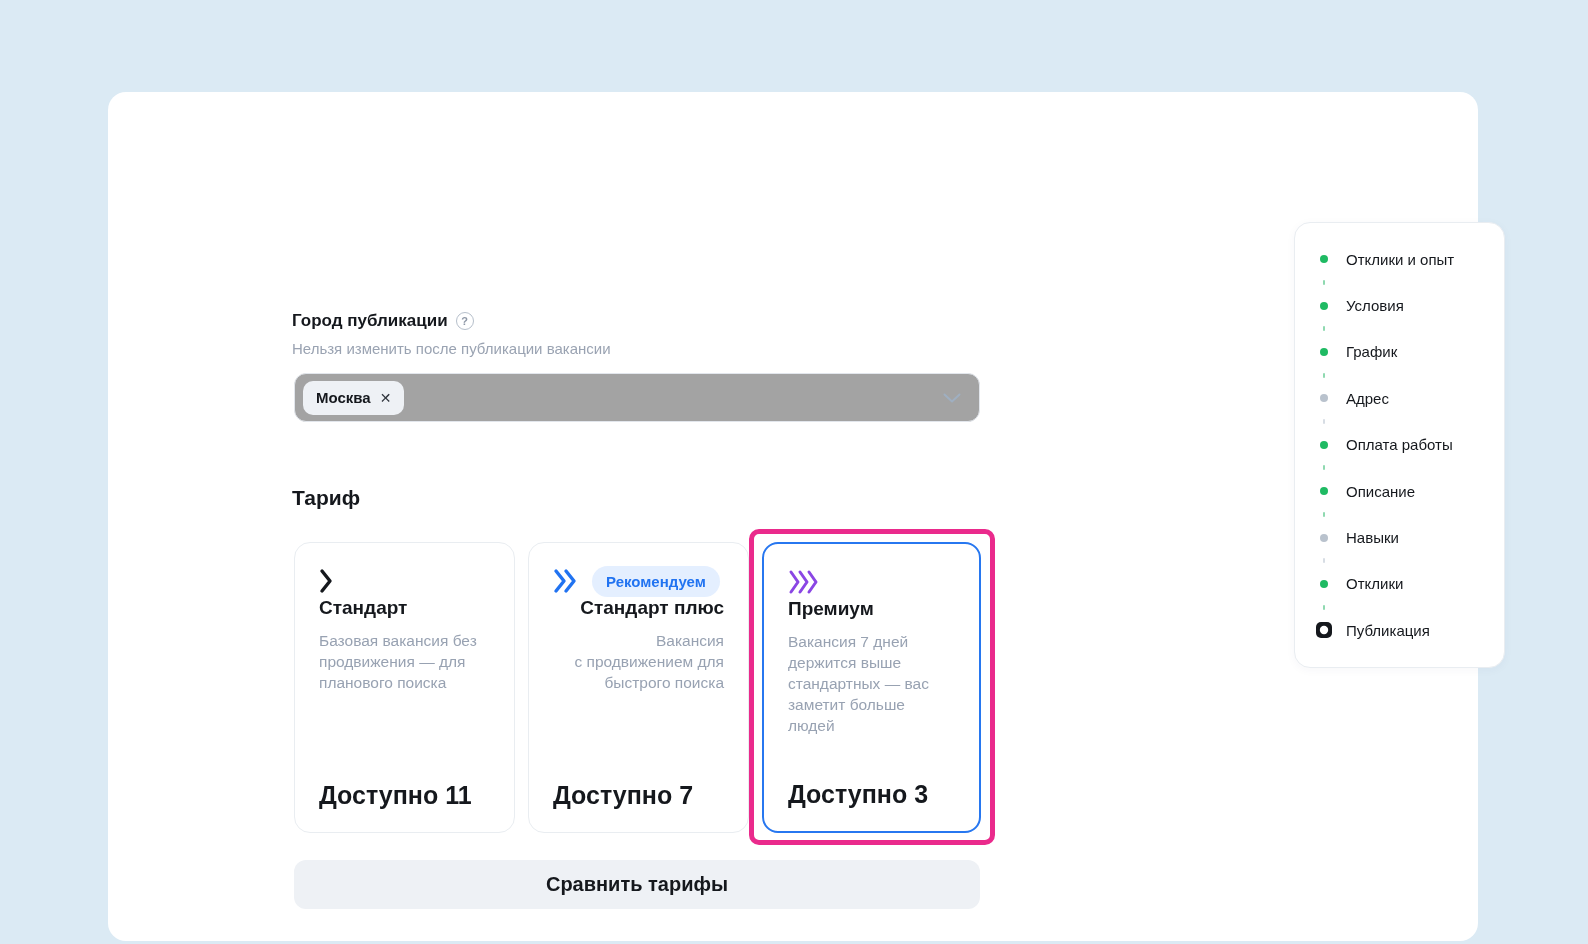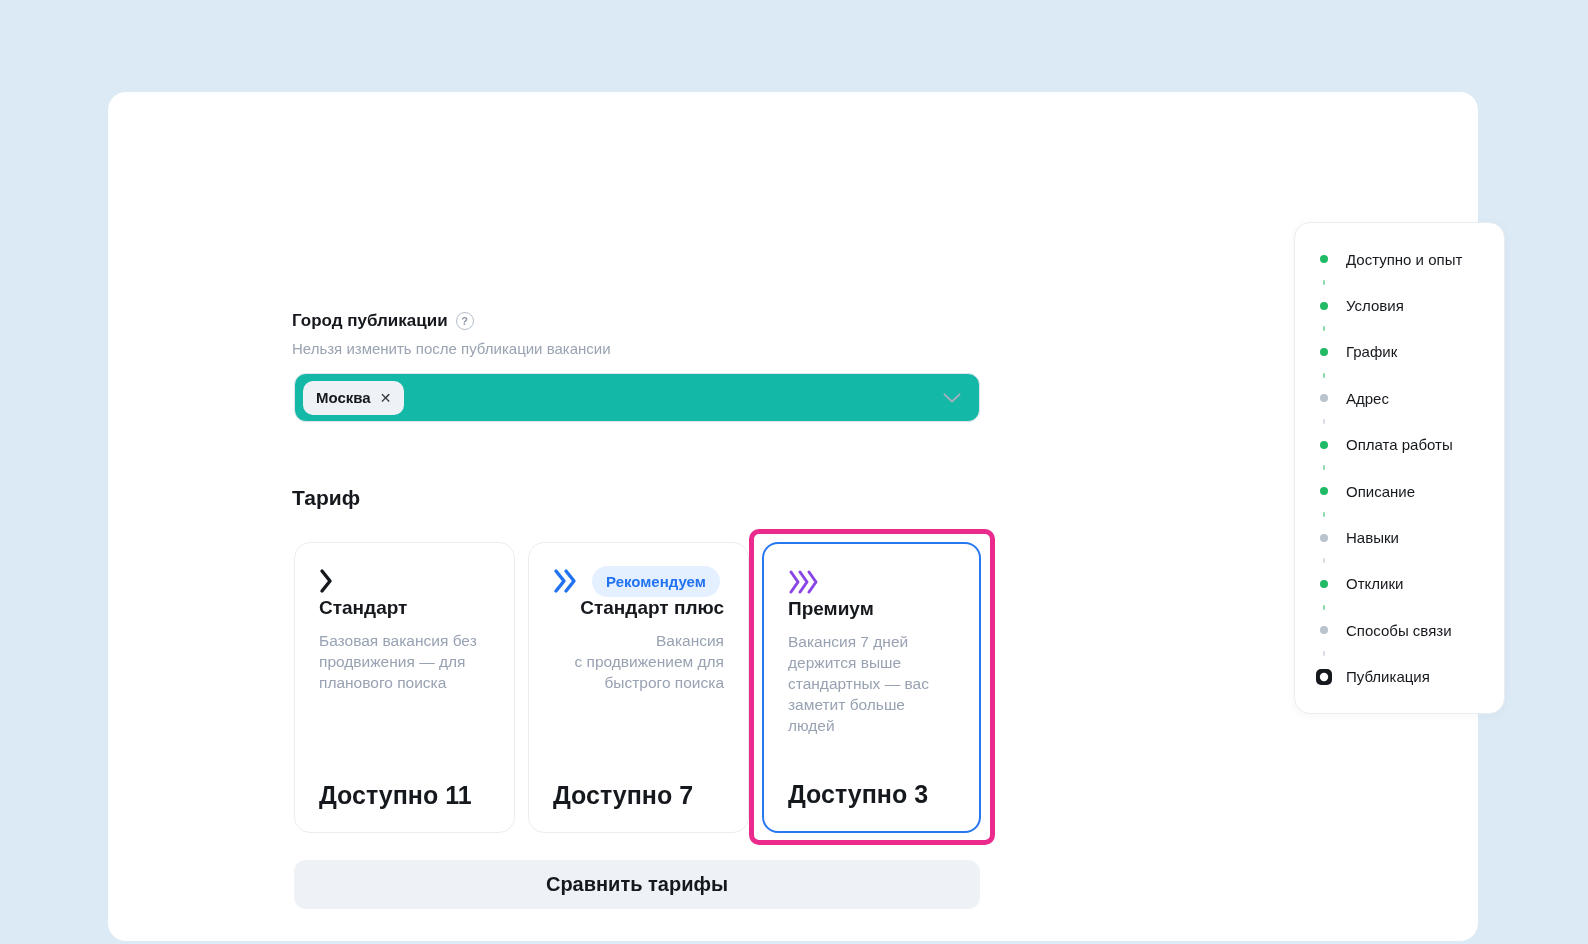--- a/index.html
+++ b/index.html
@@ -13,21 +13,21 @@
   .page-title{ position:absolute; left:184px; top:136px; font-size:30px; font-weight:700;
     color:#15181d; letter-spacing:-0.5px; }
 
   .field-label-row{ position:absolute; left:184px; top:219px; display:flex; align-items:center; gap:8px; }
   .field-label{ font-size:17px; font-weight:600; color:#15181d; }
   .help-icon{ width:18px; height:18px; border-radius:50%; border:1.5px solid #b6bfcb;
     color:#8d97a6; font-size:11px; font-weight:700; display:flex; align-items:center; justify-content:center; }
   .field-hint{ position:absolute; left:184px; top:248px; font-size:15px; color:#9aa3b2; }
 
   .city-select{ position:absolute; left:186px; top:281px; width:686px; height:49px;
-    background:#14b8a6; border:1px solid #e2e6ec; border-radius:12px;
+    background:#a3a3a3; border:1px solid #e2e6ec; border-radius:12px;
     display:flex; align-items:center; padding:0 18px 0 8px; cursor:pointer; }
   .city-chip{ display:flex; align-items:center; gap:9px; background:#eef1f5; border-radius:10px;
     height:34px; padding:0 13px; font-size:15px; font-weight:600; color:#15181d; }
   .chip-close{ font-size:14px; color:#30353d; cursor:pointer; line-height:1; }
   .select-chevron{ margin-left:auto; color:#9fafc1; display:flex; }
 
   .section-title{ position:absolute; left:184px; top:394px; font-size:21px; font-weight:700; color:#15181d; }
 
   .tariff-card{ position:absolute; top:450px; height:291px; background:#fff;
     border:1.5px solid #e9edf1; border-radius:16px; padding:22px 24px; cursor:pointer; }
@@ -146,21 +146,21 @@
 
   <div class="selection-highlight"></div>
 
   <button class="compare-btn">Сравнить тарифы</button>
 
   <ul class="steps-panel">
     <li class="step done">
       <span class="step-marker">
           <span class="dot"></span>
         </span>
-      <span class="step-label">Доступно и опыт</span>
+      <span class="step-label">Отклики и опыт</span>
     </li>
     <li class="step done">
       <span class="step-marker">
           <span class="dot"></span>
         </span>
       <span class="step-label">Условия</span>
     </li>
     <li class="step done">
       <span class="step-marker">
           <span class="dot"></span>
@@ -189,26 +189,20 @@
       <span class="step-marker">
           <span class="dot"></span>
         </span>
       <span class="step-label">Навыки</span>
     </li>
     <li class="step done">
       <span class="step-marker">
           <span class="dot"></span>
         </span>
       <span class="step-label">Отклики</span>
-    </li>
-    <li class="step pending">
-      <span class="step-marker">
-          <span class="dot"></span>
-        </span>
-      <span class="step-label">Способы связи</span>
     </li>
     <li class="step current">
       <span class="step-marker">
 
         <svg class="current-icon" width="16" height="16" viewBox="0 0 16 16">
             <rect x="0" y="0" width="16" height="16" rx="5" fill="#15181d"></rect>
             <circle cx="8" cy="8" r="4.2" fill="#ffffff"></circle>
           </svg>
       </span>
       <span class="step-label">Публикация</span>

